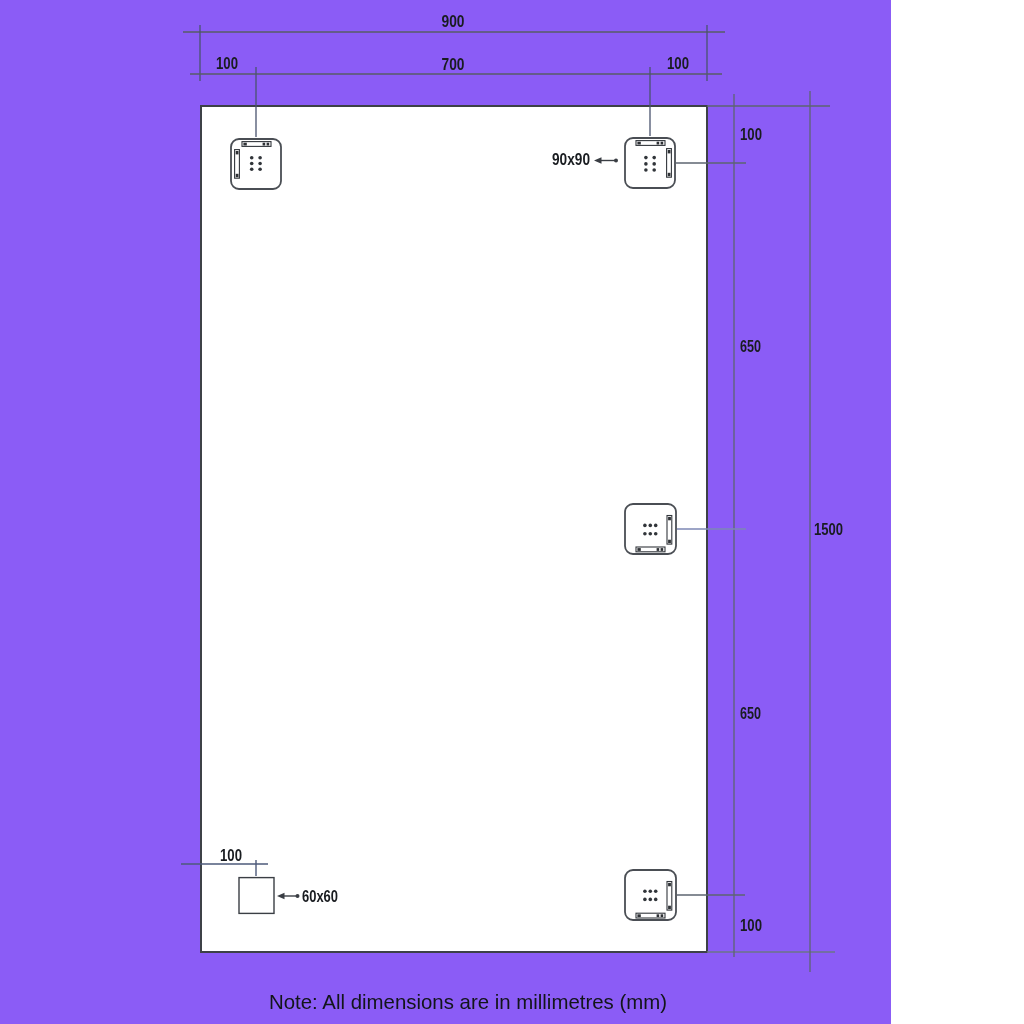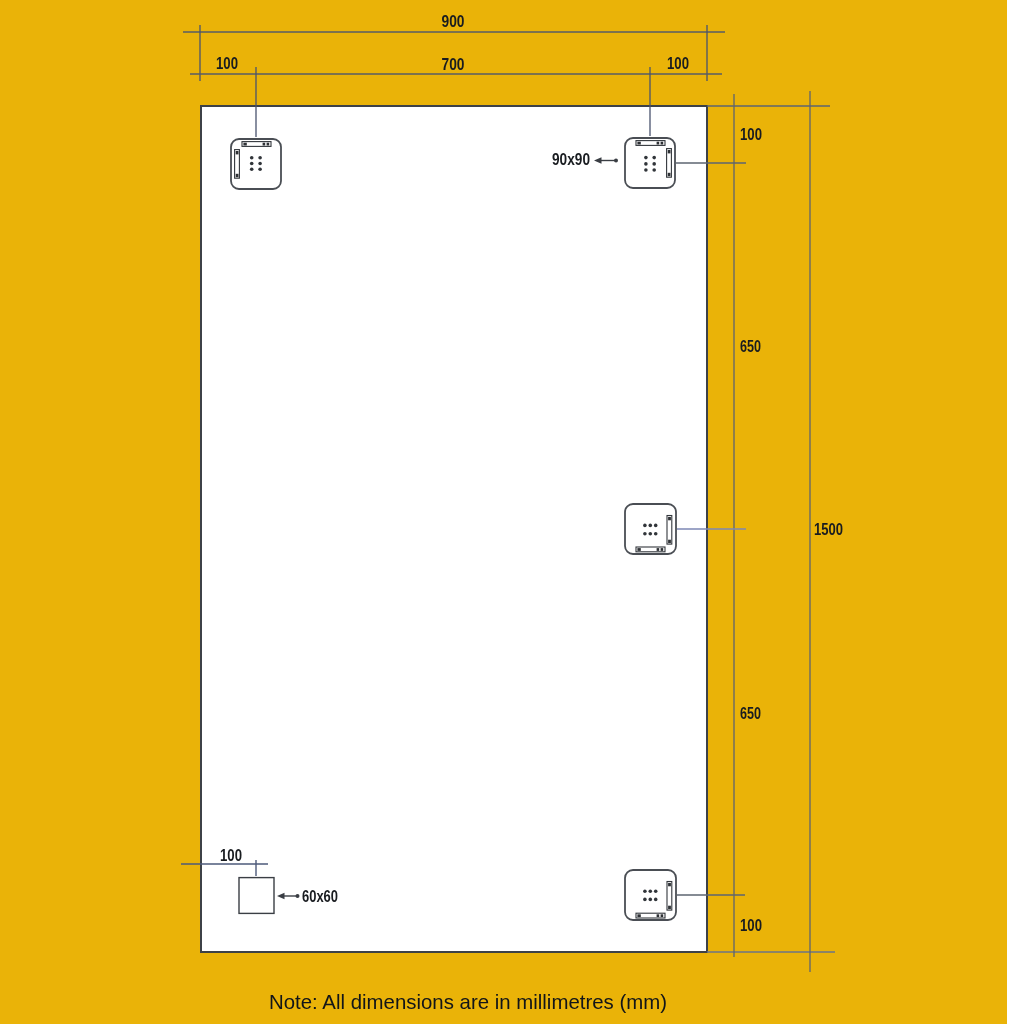--- a/index.html
+++ b/index.html
@@ -1,16 +1,16 @@
 <!DOCTYPE html>
 <html><head>
 <meta charset="utf-8">
 <style>
   html,body{margin:0;padding:0;background:#ffffff;}
-  .page{position:relative;width:1007px;height:1024px;background:#eab308;overflow:hidden;text-align:right;}
+  .page{position:relative;width:891px;height:1024px;background:#8b5cf6;overflow:hidden;text-align:right;}
   svg{position:absolute;top:0;left:0;}
   text{font-family:"Liberation Sans", sans-serif;fill:#191c20;}
   .num{font-weight:bold;font-size:17px;}
   .note{font-size:21px;fill:#121519;}
 </style>
 </head>
 <body>
 <div class="page">
 <svg width="1024" height="1024" viewBox="0 0 1024 1024">
 

